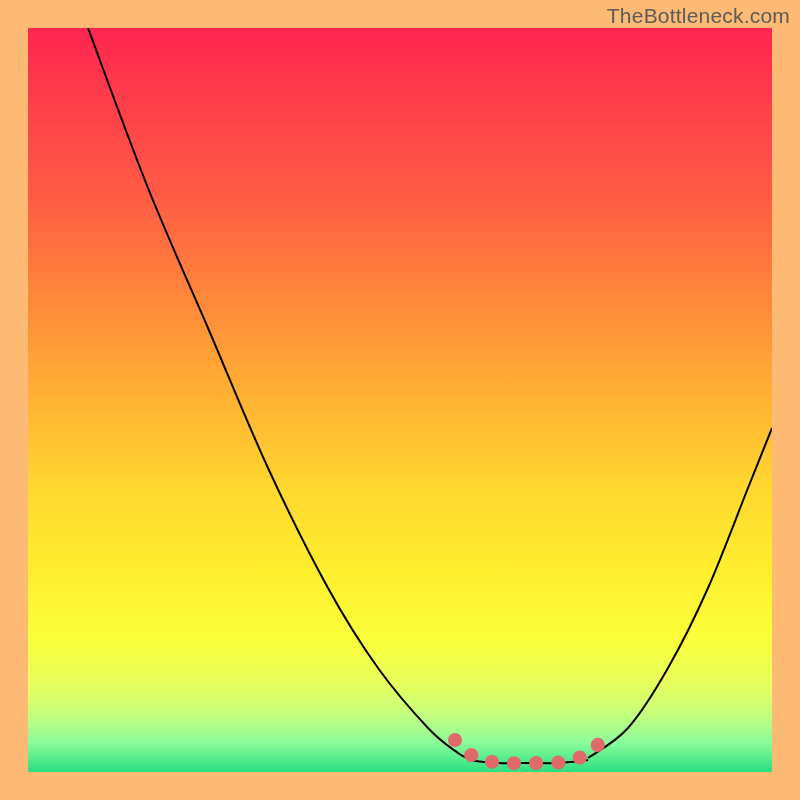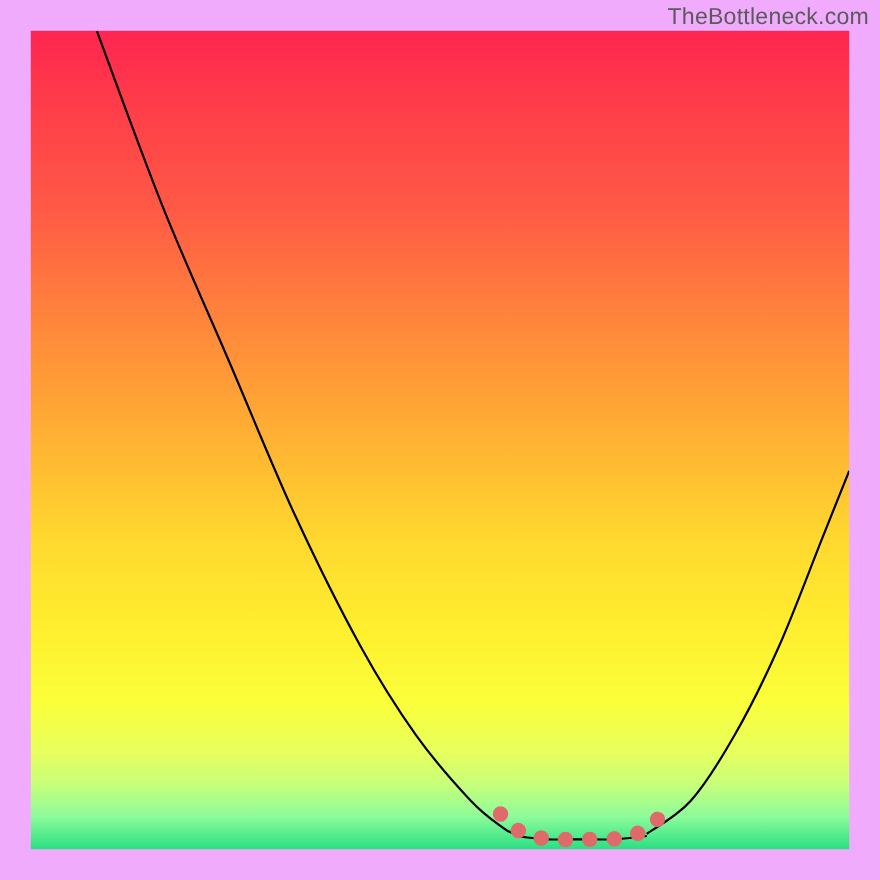--- a/index.html
+++ b/index.html
@@ -10,21 +10,21 @@
     background: #000;
     overflow: hidden;
     font-family: Arial, Helvetica, sans-serif;
   }
   .frame {
     position: absolute;
     left: 0;
     top: 0;
     width: 800px;
     height: 800px;
-    background: #f0abfc;
+    background: #fdba74;
   }
   .plot {
     position: absolute;
     left: 28px;
     top: 28px;
     width: 744px;
     height: 744px;
     
     background: linear-gradient(to bottom,
       #ff2550 0%,

